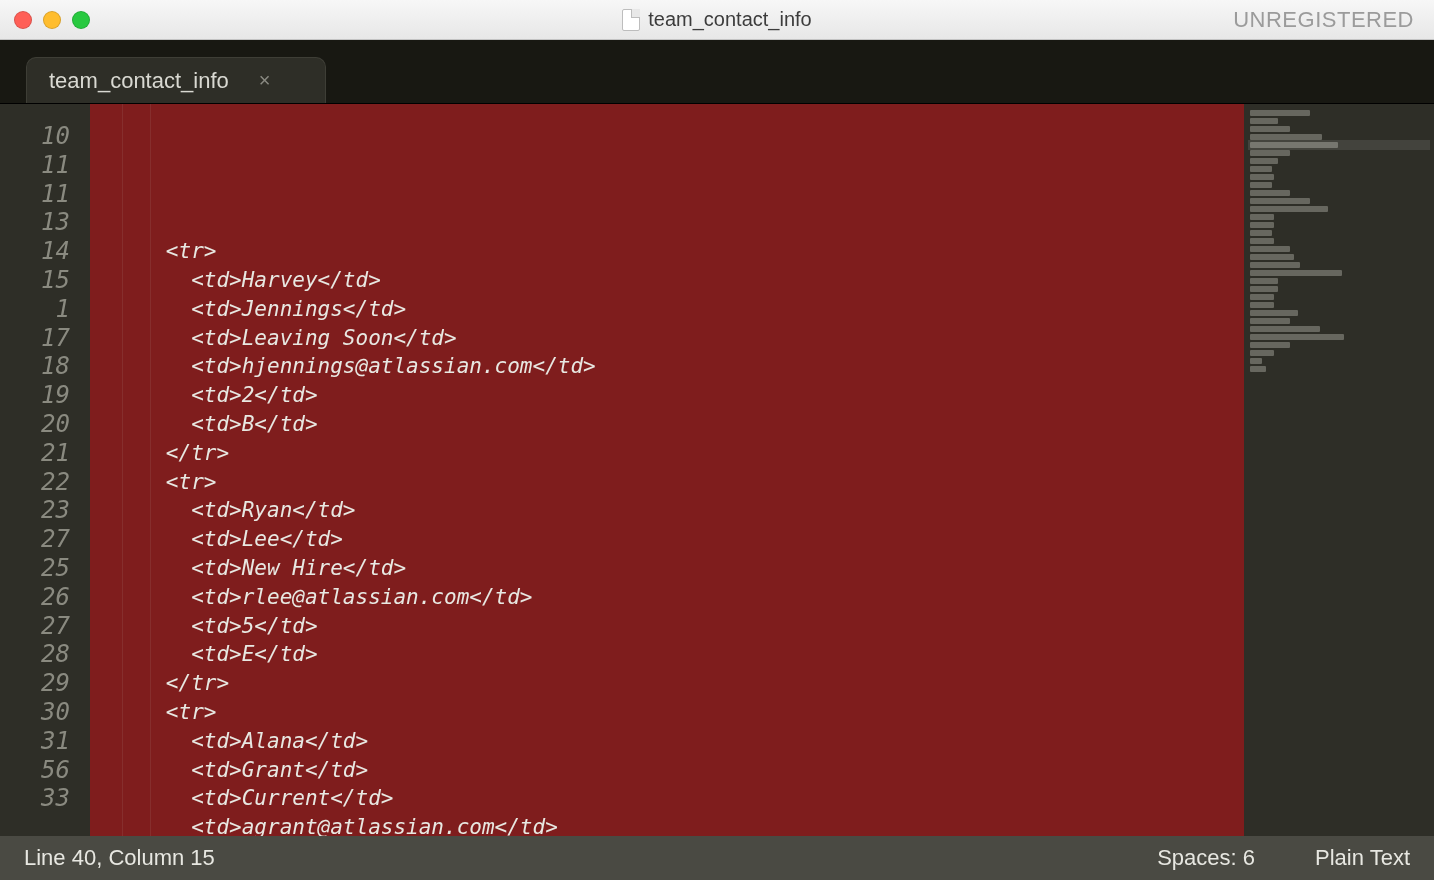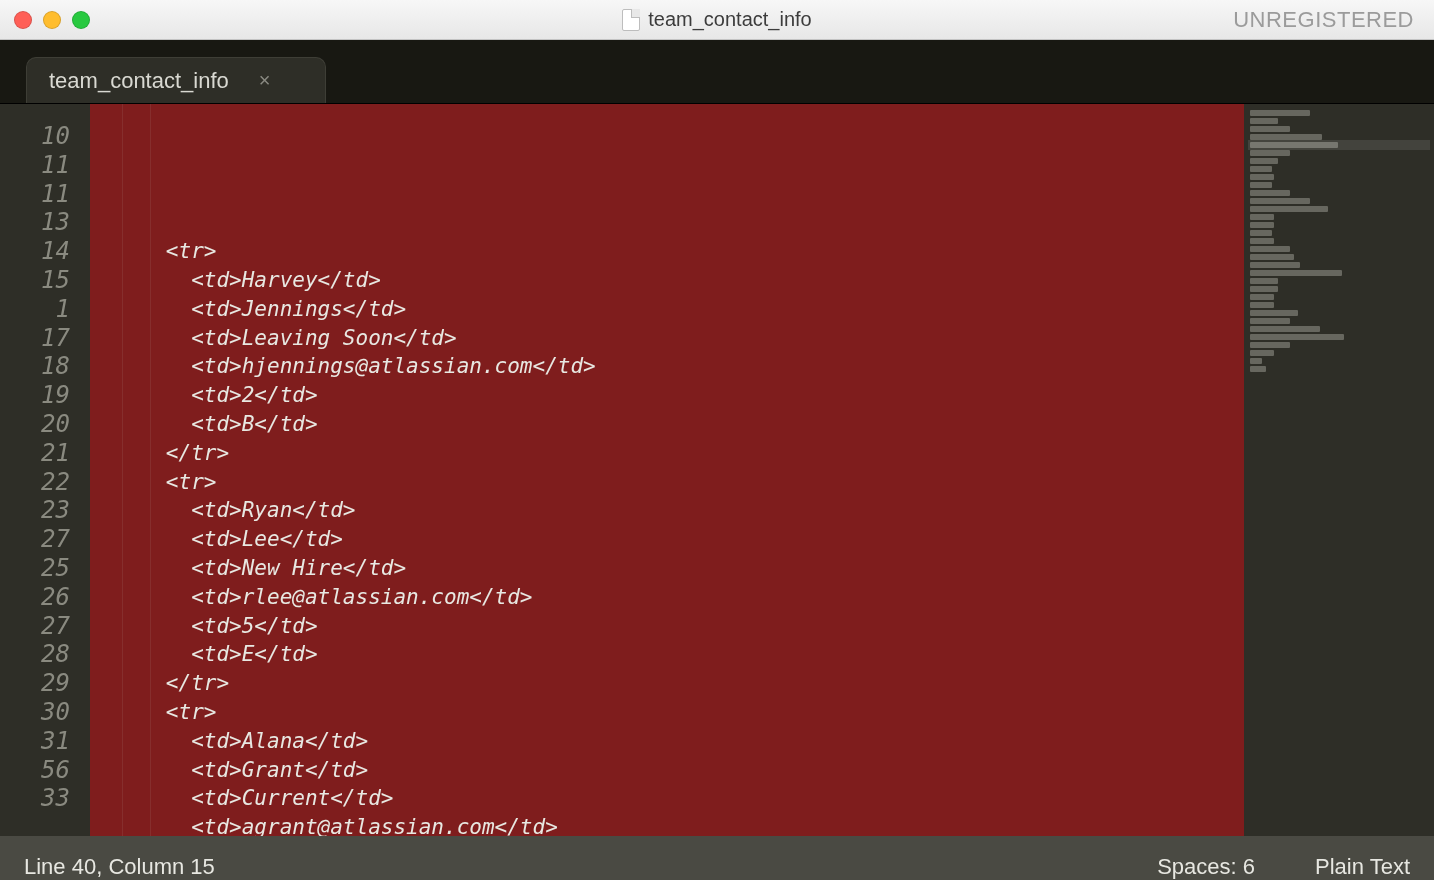--- a/index.html
+++ b/index.html
@@ -47,21 +47,21 @@
     position:relative; white-space:pre;
   }
   .guide1{ position:absolute; left:32px; top:0; bottom:0; width:1px; background:rgba(200,200,190,.10);}
   .guide2{ position:absolute; left:60px; top:0; bottom:0; width:1px; background:rgba(200,200,190,.10);}
   .codeline{ height:28.8px; }
   
   .minimap{ width:190px; background:#2e2e27; position:relative; padding:6px 6px 0 6px;}
   .mm-line{ height:6px; margin-bottom:2px; background:rgba(210,210,200,.35); border-radius:1px;}
   .mm-sel{ position:absolute; left:4px; right:4px; top:36px; height:10px; background:rgba(255,255,255,.10);}
   
-  .status{ position:absolute; left:0; right:0; bottom:0; height:44px; background:#4a4a43; color:#e7e7e1; display:flex; align-items:flex-end; font-size:22px; padding:0 24px; gap:60px;margin-top:39px;}
+  .status{ position:absolute; left:0; right:0; bottom:0; height:44px; background:#4a4a43; color:#e7e7e1; display:flex; align-items:center; font-size:22px; padding:0 24px; gap:60px;margin-top:39px;}
   .status .left{ flex:1;}
   .status .seg{ white-space:nowrap; cursor:pointer;}
   .left-edge{ position:absolute; left:0; top:64px; bottom:44px; width:8px; background:linear-gradient(#1f1f1a,#1f1f1a);}
   .left-edge .dot{ position:absolute; left:2px; right:2px; height:30px; background:#34575f; top:200px; border-radius:2px;}
 </style>
 </head>
 <body>
 
 <div class="titlebar">
   <div class="traffic">

